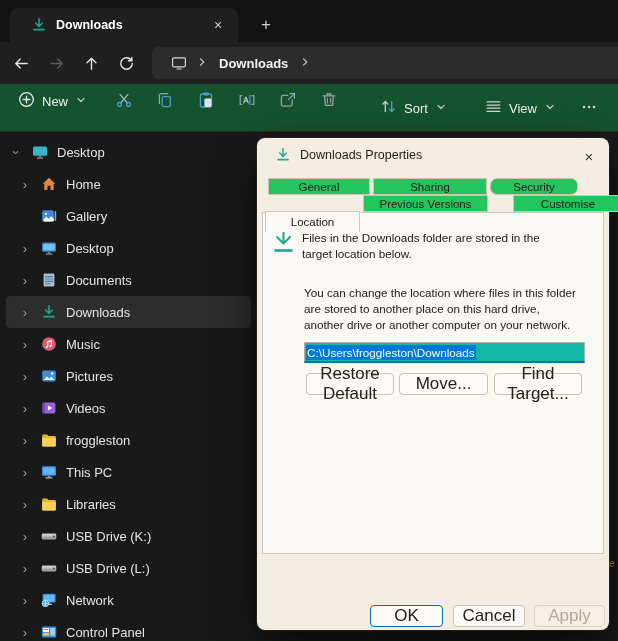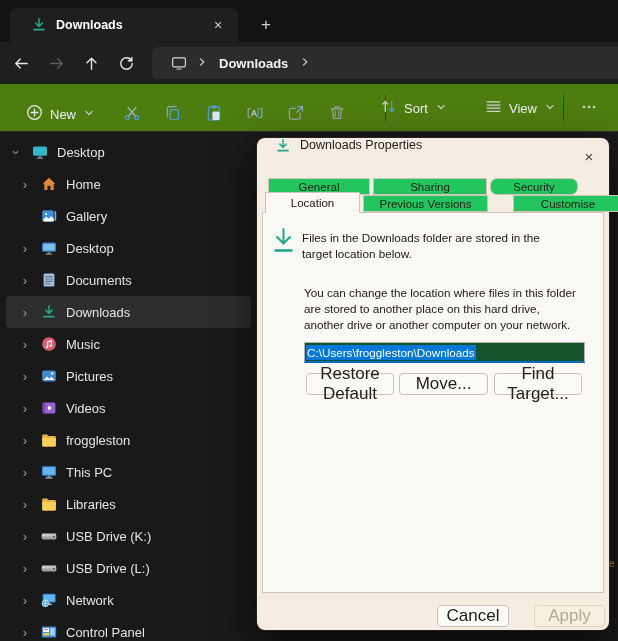--- a/index.html
+++ b/index.html
@@ -18,22 +18,22 @@
   .newtab { position:absolute; left:251px; top:11px; width:30px; height:28px; color:#cfcfcf; font-size:17px; border-radius:4px; }
 
   
   .navbar { height:42px; background:#1f1f1f; display:flex; align-items:center; padding-left:4px; }
   .nbtn { width:35px; height:34px; display:flex; align-items:center; justify-content:center; border-radius:4px; }
   .address { flex:1; height:32px; margin-left:8px; background:#2c2c2c; border-radius:6px 0 0 6px;
              display:flex; align-items:center; gap:9px; padding:0 11px; }
   .crumb { color:#f2f2f2; font-size:13px; font-weight:600; padding:0 2px; }
 
   
-  .toolbar { position:relative; height:48px; background:#4d7c0f; border-bottom:1px solid #2c2c2c;
-             display:flex; align-items:flex-end; padding-left:16px; }
+  .toolbar { position:relative; height:48px; background:#14532d; border-bottom:1px solid #2c2c2c;
+             display:flex; align-items:flex-start; padding-left:8px; }
   .new-btn { display:flex; align-items:center; gap:7px; height:34px; padding:0 10px; border-radius:4px;
              color:#f0f0f0; font-size:13px; }
   .tbtn { width:38px; height:34px; margin-left:3px; display:flex; align-items:center; justify-content:center; border-radius:4px; }
   .tdiv { position:absolute; top:11px; width:1px; height:26px; background:#3a3a3a; }
   .tdiv.p1 { left:385px; } .tdiv.p2 { left:563px; }
   .sort-btn { position:absolute; left:372px; top:7px; height:34px; display:flex; align-items:center; gap:7px;
               padding:0 8px; color:#f0f0f0; font-size:13px; border-radius:4px; }
   .view-btn { position:absolute; left:477px; top:7px; height:34px; display:flex; align-items:center; gap:7px;
               padding:0 8px; color:#f0f0f0; font-size:13px; border-radius:4px; }
   .more-btn { position:absolute; left:570px; top:7px; width:38px; height:34px; display:flex; align-items:center; justify-content:center; border-radius:4px; }
@@ -48,45 +48,45 @@
   .side-item .chev.exp { transform:rotate(90deg); }
   .side-item.dep0 { padding-left:2px; } .side-item.dep1 { padding-left:11px; }
   .sicon { width:16px; height:16px; margin-left:8px; flex:none; display:flex; align-items:center; justify-content:center; }
   .slabel { margin-left:9px; white-space:nowrap; }
   .frag { position:absolute; left:609px; top:426px; color:#c98f4e; font-size:10px; }
 
   
   .dialog { position:absolute; left:257px; top:6px; width:352px; height:492px; background:#f5ede1;
             border-radius:8px; color:#24201a;
             box-shadow:0 0 0 1px rgba(60,52,40,.45), 0 16px 40px rgba(0,0,0,.65); }
-  .dlg-title { height:34px; display:flex; gap:9px; padding:0 10px; }
+  .dlg-title { height:34px; display:flex; align-items:center; gap:9px; padding:0 10px; }
   .dlg-title-text { font-size:12.5px; color:#201c17; }
   .dlg-close { position:absolute; right:6px; top:5px; width:28px; height:26px; font-size:15px; color:#3c3c3c; border-radius:4px; }
 
   .dlg-tab { position:absolute; height:17px; background:#22c55e; border:1px solid #cdc5b6;
              display:flex; align-items:center; justify-content:center; font-size:11.5px; color:#24201a; }
-  .dlg-tab.active { background:#fbf9f5; border-bottom:0; height:21px; z-index:3; }
-
-  .dlg-page { position:absolute; left:5px; top:74px; width:342px; height:381px;
+  .dlg-tab.active { background:#fbf9f5; border-bottom:0; height:21px; z-index:3;margin-top:19px; }
+
+  .dlg-page { position:absolute; left:5px; top:74px; width:342px; height:342px;
               background:#fbf9f5; border:1px solid #cdc5b6; }
   .big-dl { position:absolute; left:7px; top:13px; }
   .intro { position:absolute; left:39px; top:17px; width:256px; font-size:11.7px; line-height:1.35; }
   .desc  { position:absolute; left:41px; top:72px; width:276px; font-size:11.7px; line-height:1.35; }
-  .path-input { position:absolute; left:41px; top:129px; width:281px; height:21px; background:#14532d;
+  .path-input { position:absolute; left:41px; top:129px; width:281px; height:21px; background:#14b8a6;
                 border:1px solid #b6afa2; border-bottom:2px solid #0a6ac4; display:flex; align-items:center;
                 font-size:11.7px; padding:0 1px; white-space:pre; overflow:hidden; }
   .path-input .sel { background:#0078d7; color:#ffffff; padding:1px 1px; }
 
   .btn { background:#fdfbf7; border:1px solid #c9c1b2; border-radius:4px; font-size:17px; color:#24201a;
          display:flex; align-items:center; justify-content:center; }
   .b-restore { position:absolute; left:43px;  top:160px; width:88px; height:22px; }
   .b-move    { position:absolute; left:136px; top:160px; width:89px; height:22px; }
   .b-find    { position:absolute; left:231px; top:160px; width:88px; height:22px; }
   .f-ok      { position:absolute; left:113px; top:467px; width:73px; height:22px; border:1px solid #0a6ac4; }
-  .f-cancel  { position:absolute; left:180px; top:467px; width:72px; height:22px; }
+  .f-cancel  { position:absolute; left:196px; top:467px; width:72px; height:22px; }
   .f-apply   { position:absolute; left:277px; top:467px; width:71px; height:22px; color:#b3a898;
                border-color:#dcd3c2; background:#f7efe2; }
 </style>
 </head>
 <body>
 
 <div class="window">
 
   <div class="tabbar">
     <div class="tab">
@@ -435,17 +435,18 @@
             </svg></span>
         <p class="intro">Files in the Downloads folder are stored in the target location below.</p>
         <p class="desc">You can change the location where files in this folder are stored to another place on this hard drive, another drive or another computer on your network.</p>
         <div class="path-input">
           <span class="sel">C:\Users\froggleston\Downloads</span>
         </div>
         <button class="btn b-restore">Restore Default</button>
         <button class="btn b-move">Move...</button>
         <button class="btn b-find">Find Target...</button>
       </div>
+      <button class="btn f-ok">OK</button>
       <button class="btn f-cancel">Cancel</button>
       <button class="btn f-apply" disabled="">Apply</button>
     </div>
   </div>
 </div>
 
 </body></html>

